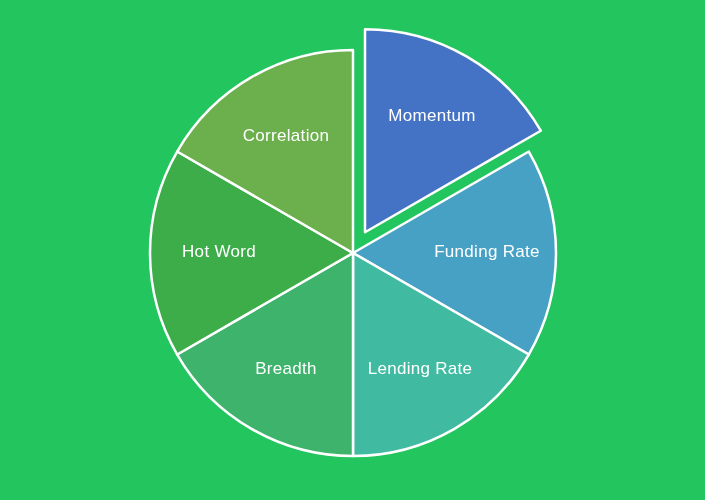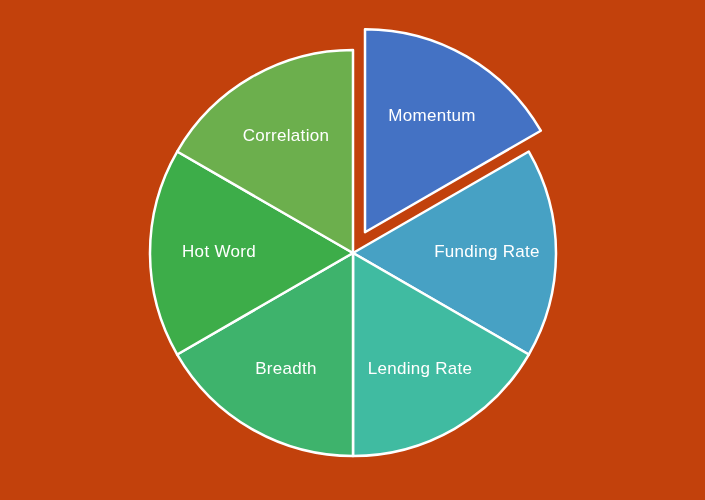--- a/index.html
+++ b/index.html
@@ -8,21 +8,21 @@
     background: #ffffff;
     width: 705px;
     height: 500px;
     overflow: hidden;
     font-family: "Liberation Sans", sans-serif;
   }
   .chart-stage {
     position: relative;
     width: 705px;
     height: 500px;
-    background: #c2410c;
+    background: #22c55e;
   }
   svg.pie {
     position: absolute;
     left: 0;
     top: 0;
   }
   svg.pie path.slice {
     stroke: #ffffff;
     stroke-width: 2.5;
     stroke-linejoin: round;

